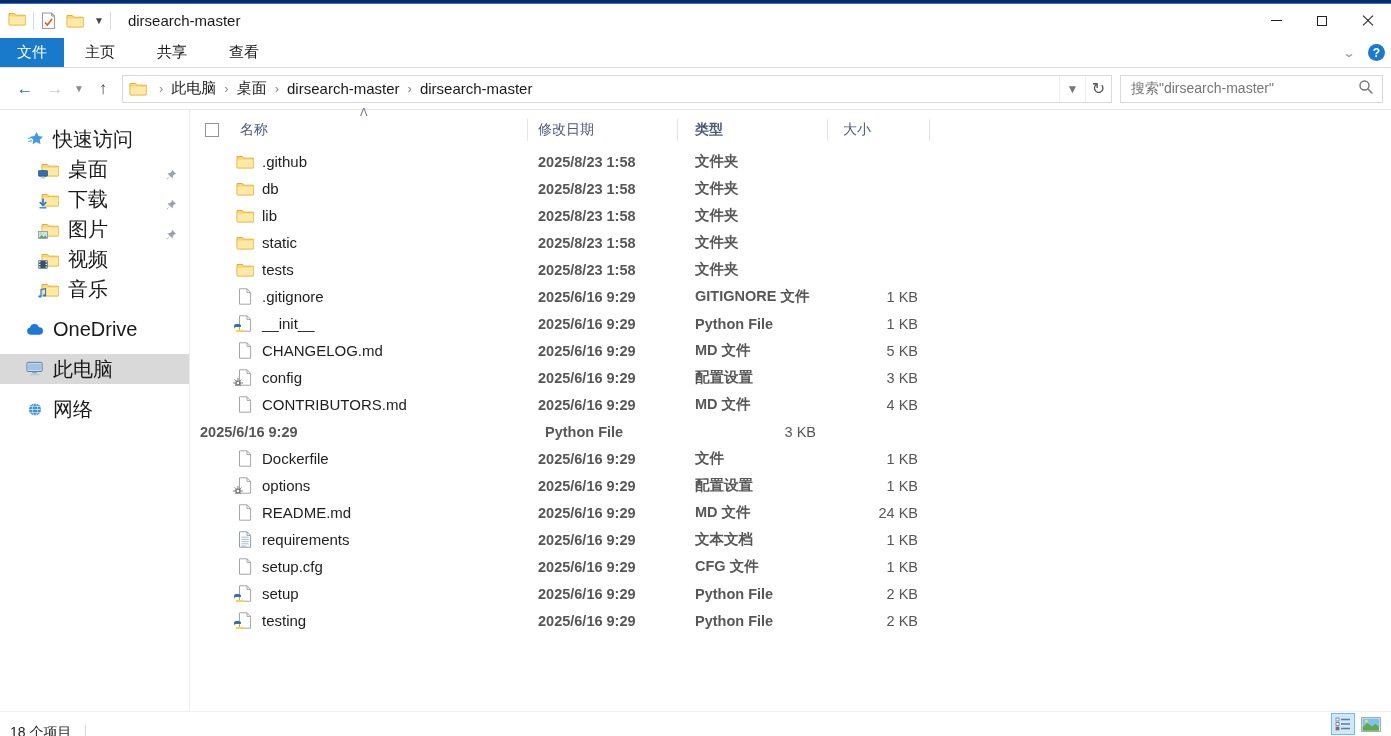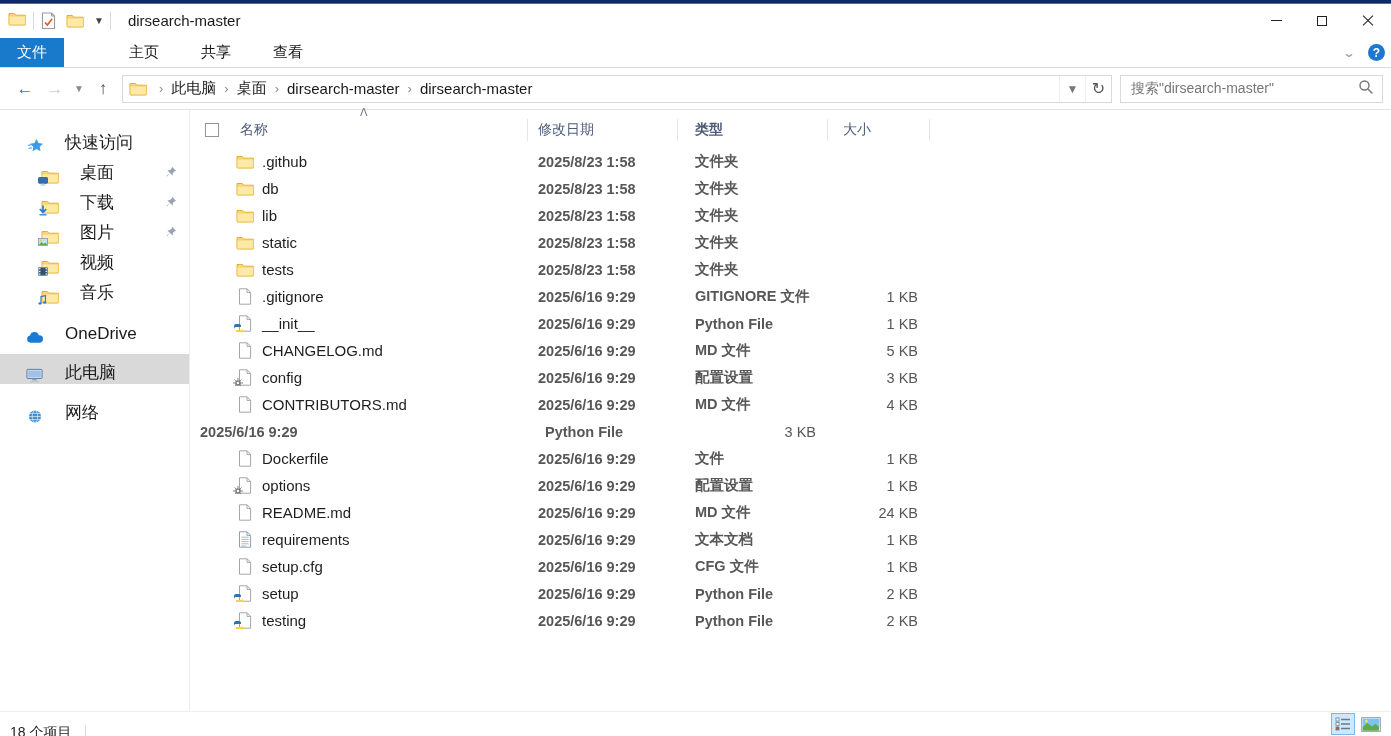--- a/index.html
+++ b/index.html
@@ -46,21 +46,21 @@
   .crumb-sep { color:#8a8a8a; font-size:13px; padding:0 6px; }
   .addr-right { margin-left:auto; display:flex; align-items:center; height:100%; }
   .addr-btn { width:26px; height:100%; display:flex; align-items:center; justify-content:center; color:#777; font-size:12px; border-left:1px solid #eee; }
   .addr-btn.refresh { font-size:16px; color:#555; }
   .searchbox { margin-left:8px; flex:1; height:28px; border:1px solid #d9d9d9; display:flex; align-items:center; padding:0 8px 0 10px; }
   .searchbox .ph { font-size:14px; color:#777; white-space:nowrap; overflow:hidden; flex:1; }
 
   
   .main { display:flex; height:601px; }
   .sidebar { width:190px; flex:0 0 190px; padding-top:14px; border-right:1px solid #ececec; overflow:hidden; }
-  .side-row { height:30px; display:flex; align-items:flex-end; font-size:17px; padding-left:24px; position:relative;gap:12px; }
+  .side-row { height:30px; display:flex; align-items:center; font-size:20px; padding-left:24px; position:relative; }
   .side-row.child { padding-left:39px; }
   .side-row.selected { background:#d9d9d9; }
   .side-row .s-ico { width:22px; display:inline-flex; justify-content:center; margin-right:7px; flex:0 0 22px; }
   .side-row .pin { position:absolute; right:12px; top:9px; }
   .side-gap { height:10px; }
 
   
   .filearea { flex:1; position:relative; padding-top:2px; }
   .lheader { display:grid; grid-template-columns:338px 150px 150px 102px; height:36px; align-items:center;
              color:#4c5b76; font-size:14px; position:relative; }
@@ -126,21 +126,21 @@
           <span class="glyph-max"></span>
         </div>
       <div class="win-btn">
           <span class="glyph-close"></span>
         </div>
     </div>
   </div>
 
   <div class="ribbon">
     <div class="tab file">文件</div>
-    <div id="ribbon-tabs" style="display:flex;margin-left:44px;">
+    <div id="ribbon-tabs" style="display:flex;">
         <div class="tab">主页</div>
         <div class="tab">共享</div>
         <div class="tab">查看</div>
       </div>
     <div class="ribbon-right">
       <span class="rib-chev">⌄</span>
       <span class="help-btn">?</span>
     </div>
   </div>
 

